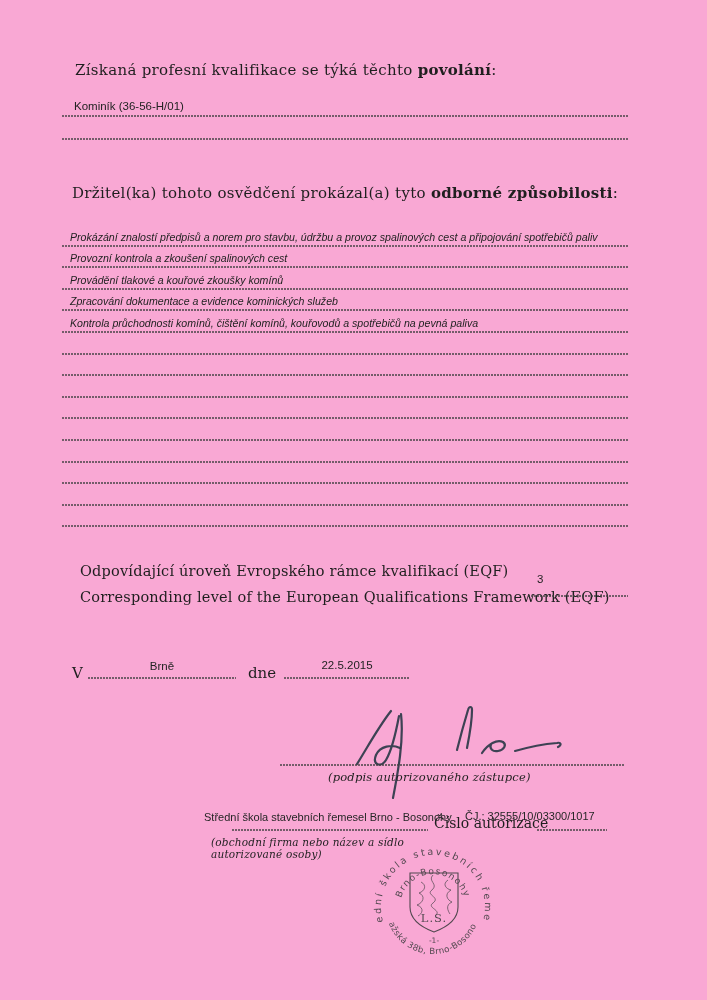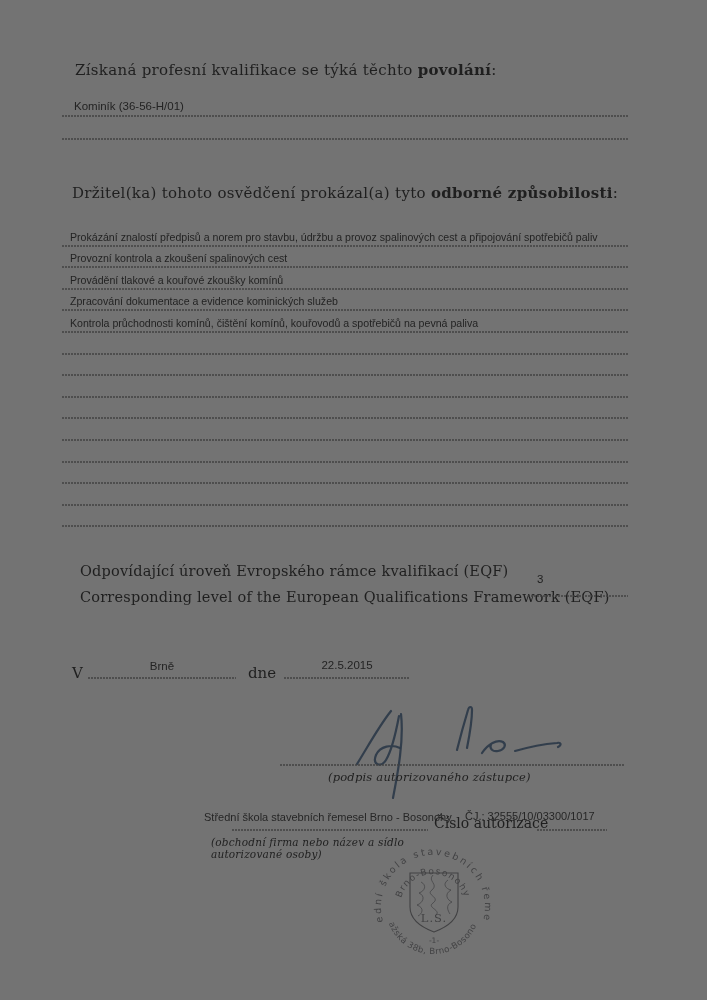--- a/index.html
+++ b/index.html
@@ -1,27 +1,27 @@
 <!DOCTYPE html>
 <html lang="cs" style="--ink: #1f1f1f; --dots: #3f3f3f; --stamp: #3b3b3d; --signature: #2d3a49;"><head>
 <meta charset="utf-8">
 <style>
   html,body{margin:0;padding:0;background:#fff;}
-  .page{position:relative;width:707px;height:1000px;background:#737373;overflow:hidden;
+  .page{position:relative;width:707px;height:1000px;background:#f9a8d4;overflow:hidden;
         font-family:"DejaVu Serif",serif;color:var(--ink,#1f1f1f);}
 
   .h{position:absolute;margin:0;font-size:15px;letter-spacing:.3px;white-space:nowrap;}
   .h1{left:75px;top:61px;}
   .h2{left:72px;top:184px;}
 
   .rows{position:absolute;left:62px;width:566px;}
   .occ-rows{top:94px;}
   .occ-rows .fillrow{height:23px;}
   .comp-rows{top:225px;}
-  .comp-rows .fillrow{height:21.6px;}
+  .comp-rows .fillrow{height:21.6px;font-style:italic;}
   .fillrow{position:relative;}
   .fillrow::after{content:"";position:absolute;left:0;right:0;bottom:0;height:2px;
     background-image:radial-gradient(circle at 1px 1px,var(--dots,#3f3f3f) .65px,transparent .85px);
     background-size:3px 2px;background-repeat:repeat-x;}
   .filltext{position:absolute;left:8px;bottom:4px;white-space:nowrap;color:#232323;
     font-family:"Liberation Sans","DejaVu Sans",sans-serif;font-size:10.6px;}
   .occ-rows .filltext{font-size:11.5px;left:12px;bottom:5px;}
 
   .dots{position:absolute;height:2px;
     background-image:radial-gradient(circle at 1px 1px,var(--dots,#3f3f3f) .65px,transparent .85px);

